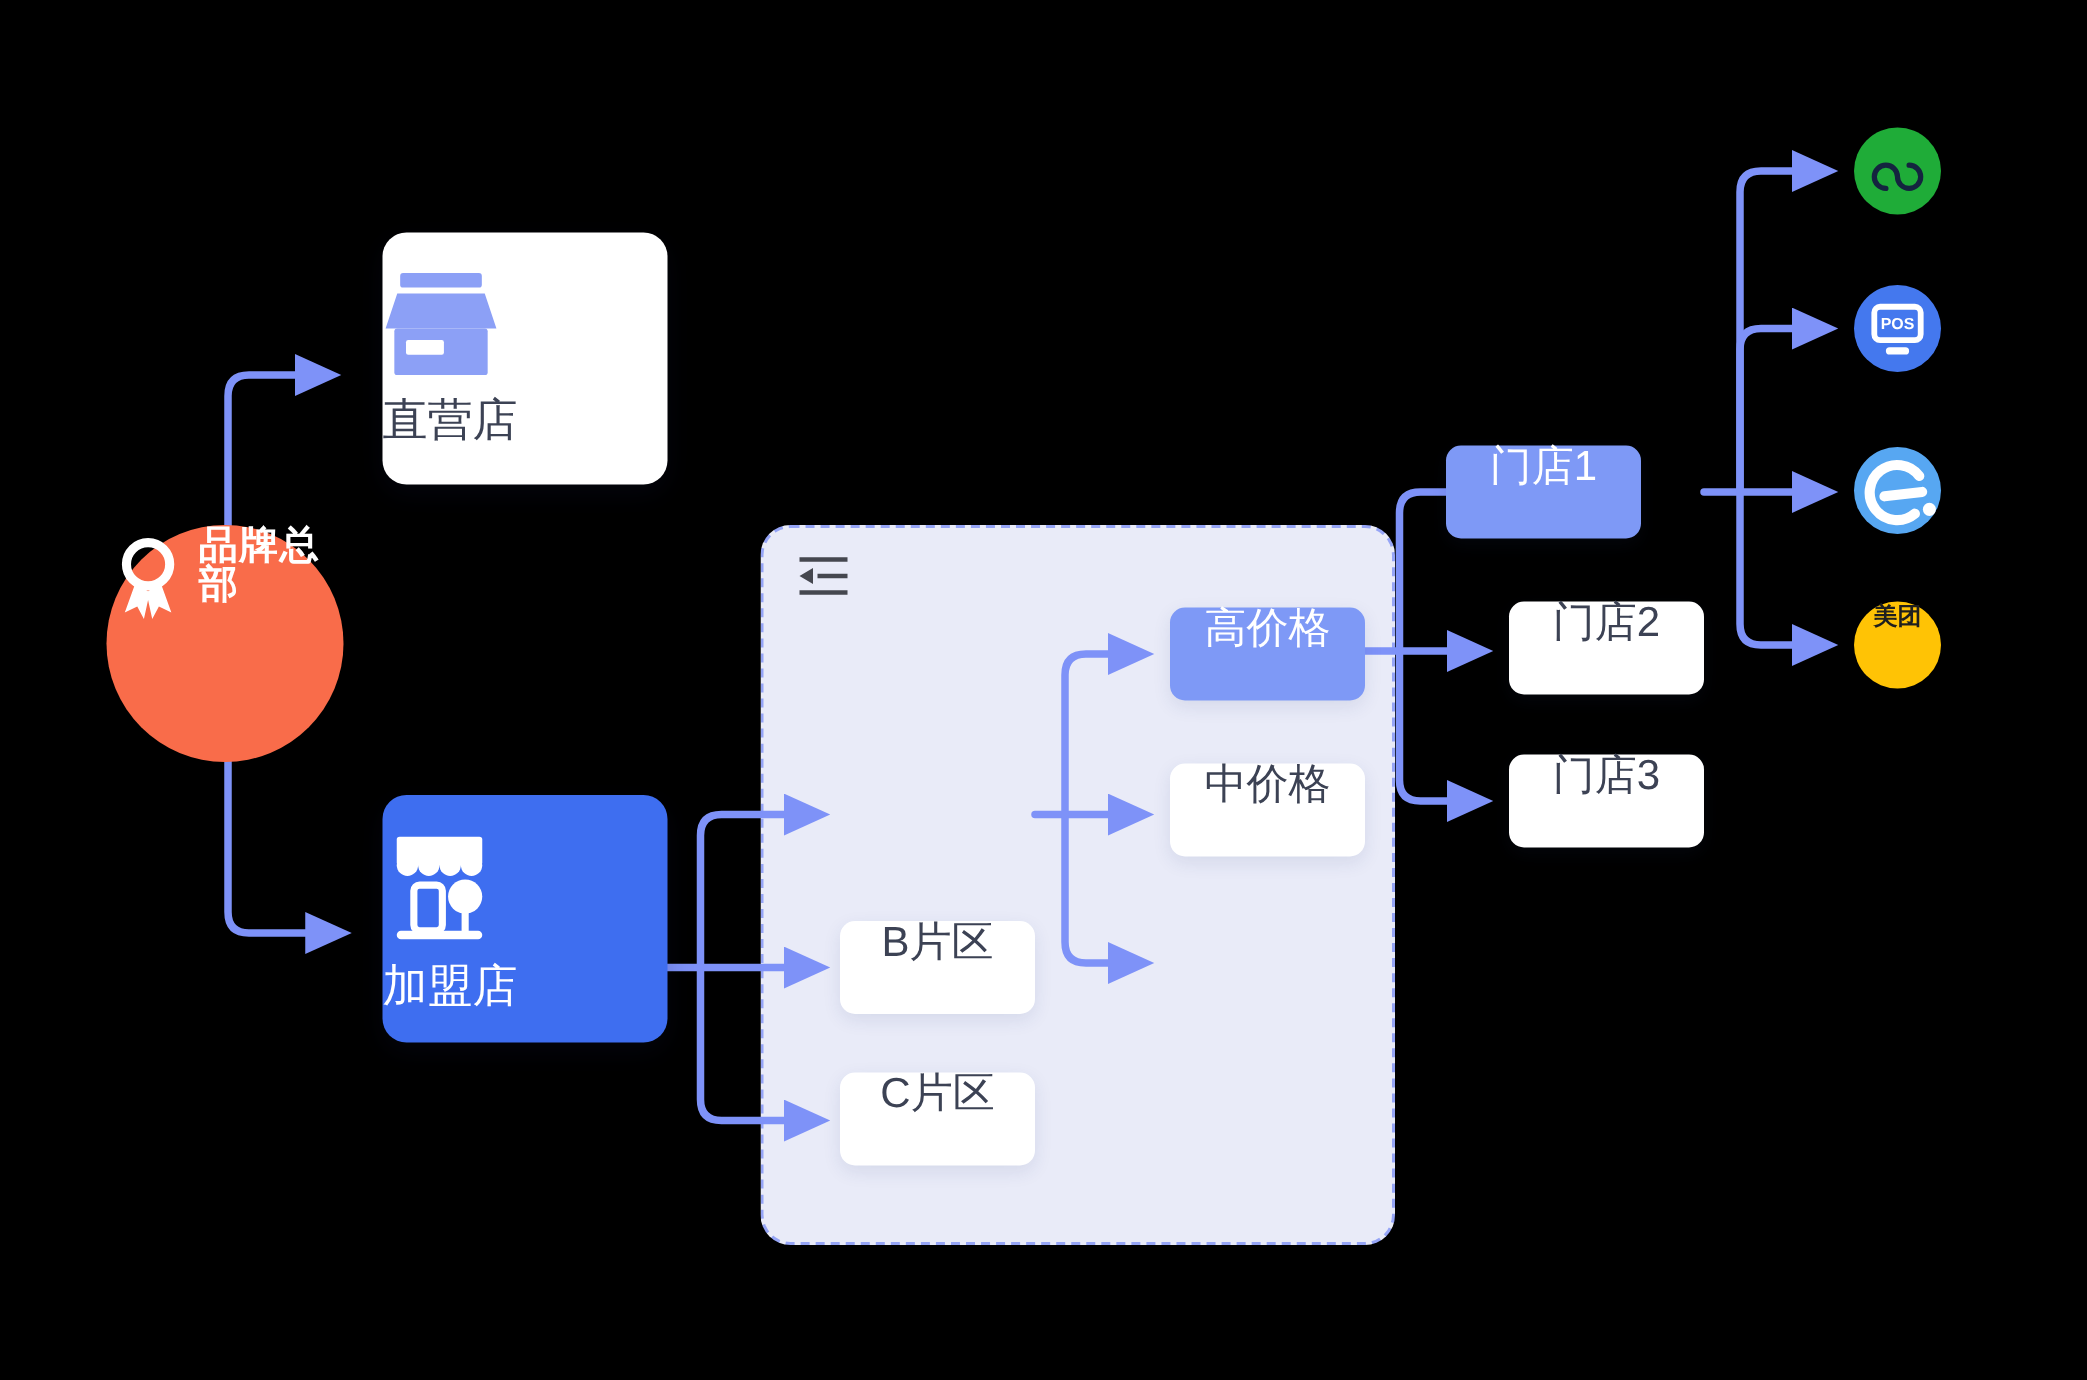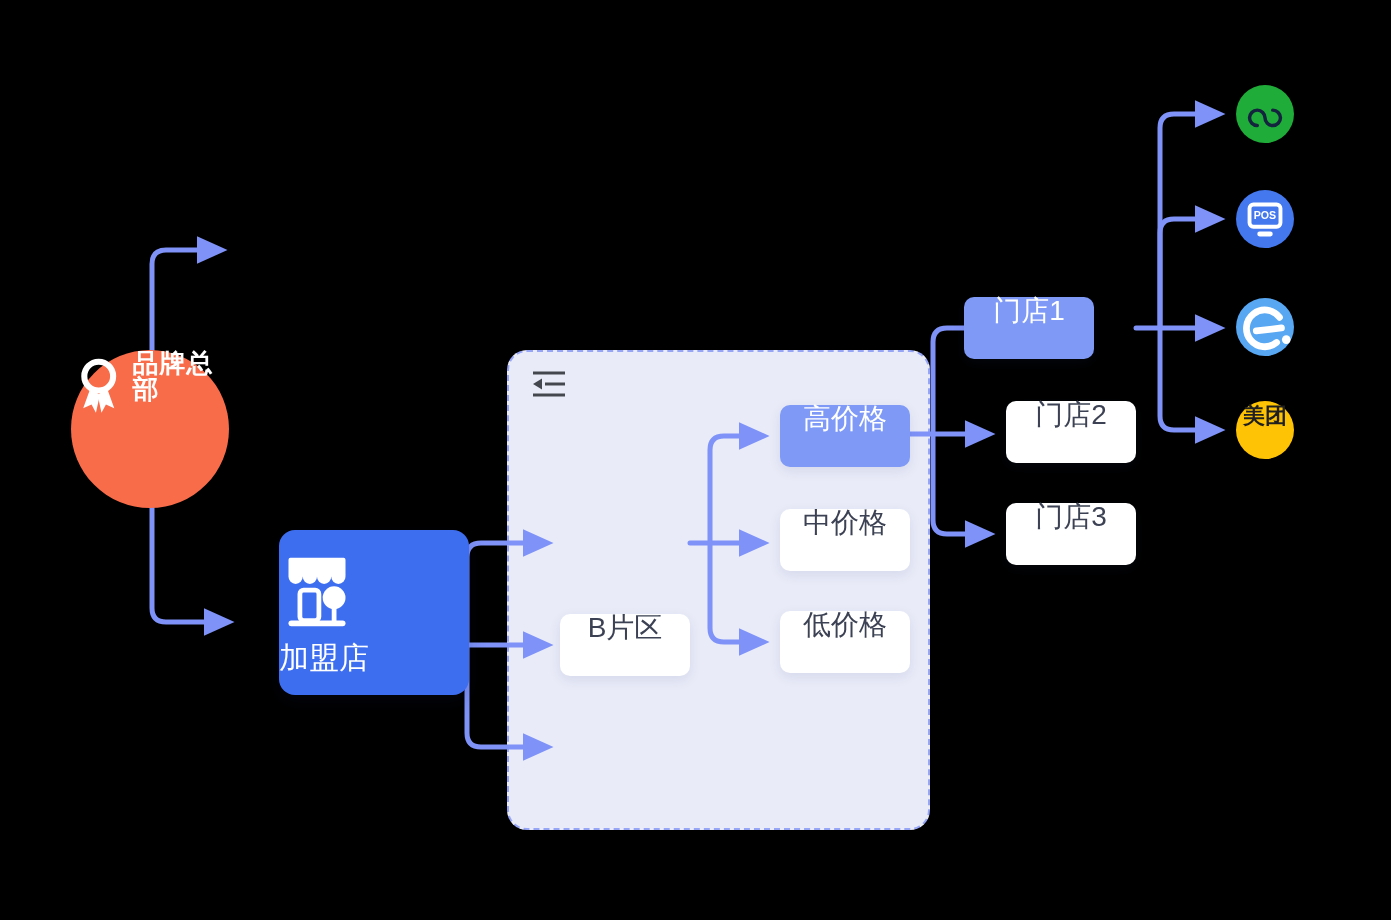--- a/index.html
+++ b/index.html
@@ -16,21 +16,21 @@
     left:71px;top:350px;width:158px;height:158px;border-radius:50%;
     background:var(--hq-orange,#F96C4A);flex-direction:row;gap:6px;z-index:3;
   }
   .hq .label{color:#fff;font-size:26px;font-weight:700;letter-spacing:1px;line-height:1;}
 
   
   .card{width:190px;border-radius:16px;flex-direction:column;z-index:3;
         box-shadow:0 6px 18px rgba(20,30,70,.18);}
   .card.direct{left:255px;top:155px;height:168px;background:var(--card-bg,#fff);gap:14px;}
   .card.direct .label{color:var(--dark-text,#3C4254);font-size:30px;line-height:1;}
-  .card.franchise{left:255px;top:530px;height:165px;background:var(--accent-blue,#3E6EF0);gap:12px;margin-left:24px;}
+  .card.franchise{left:255px;top:530px;height:165px;background:var(--accent-blue,#3E6EF0);gap:12px;}
   .card.franchise .label{color:#fff;font-size:30px;line-height:1;}
 
   
   .panel{
     position:absolute;left:507px;top:350px;width:423px;height:480px;box-sizing:border-box;
     background:var(--panel-bg,#E9EBF8);
     border:2px dashed var(--panel-border,#96A5F6);
     border-radius:20px;z-index:1;
   }
   .panel-icon{position:absolute;left:22px;top:18px;}
@@ -46,21 +46,21 @@
   .region-a{left:560px;top:508px;} .region-b{left:560px;top:614px;} .region-c{left:560px;top:715px;}
   .price-high{left:780px;top:405px;} .price-mid{left:780px;top:509px;} .price-low{left:780px;top:611px;}
   .store-1{left:964px;top:297px;} .store-2{left:1006px;top:401px;} .store-3{left:1006px;top:503px;}
 
   
   .platform{width:58px;height:58px;border-radius:50%;z-index:3;left:1236px;}
   .platform.wechat{top:85px;background:var(--wechat-green,#1FAC38);}
   .platform.pos{top:190px;background:var(--pos-blue,#4478EE);}
   .platform.eleme{top:298px;background:var(--eleme-blue,#57A7F2);}
   .platform.meituan{top:401px;background:var(--meituan-yellow,#FFC305);}
-  .platform.meituan .label{color:var(--meituan-text,#1F1F1F);font-size:22px;font-weight:700;letter-spacing:0;}
+  .platform.meituan .label{color:var(--meituan-text,#1F1F1F);font-size:16px;font-weight:700;letter-spacing:0;}
 
   
   svg.connectors{position:absolute;left:0;top:0;z-index:2;pointer-events:none;}
   svg.connectors path.ln{stroke:var(--connector,#7E92F8);stroke-width:5;fill:none;stroke-linecap:round;}
   #arw path{fill:var(--connector,#7E92F8);}
 
   
   .medal{fill:none;stroke:#fff;}
   .medal .rib{fill:#fff;stroke:none;}
   .sf-direct{fill:var(--store-icon,#8CA0F6);}
@@ -119,48 +119,57 @@
 
   <div class="node hq">
     <svg class="medal" width="62" height="70" viewBox="0 0 100 116">
       <path class="rib" d="M35,64 L22,100 L37,93 L45,108 L52,76 Z"></path>
       <path class="rib" d="M65,64 L78,100 L63,93 L55,108 L48,76 Z"></path>
       <circle cx="50" cy="42" r="26" stroke-width="11"></circle>
     </svg>
     <span class="label">品牌总部</span>
   </div>
 
+  <div class="node card direct">
+    <svg class="sf-direct" width="78" height="70" viewBox="0 0 80 72">
+      <rect x="12" y="0" width="56" height="10" rx="2"></rect>
+      <polygon points="10,14 70,14 78,38 2,38"></polygon>
+      <rect x="8" y="38" width="64" height="32" rx="2"></rect>
+      <rect class="slot" x="16" y="46" width="26" height="10" rx="1.5"></rect>
+    </svg>
+    <span class="label">直营店</span>
+  </div>
 
   <div class="node card franchise">
     <svg class="sf-fr" width="76" height="78" viewBox="0 0 80 80">
       <rect x="10" y="4" width="60" height="20" rx="2"></rect>
       <circle cx="17.5" cy="24" r="7.5"></circle>
       <circle cx="32.5" cy="24" r="7.5"></circle>
       <circle cx="47.5" cy="24" r="7.5"></circle>
       <circle cx="62.5" cy="24" r="7.5"></circle>
       <rect class="door" x="22" y="38" width="20" height="32" rx="4"></rect>
       <rect x="55.5" y="56" width="5" height="16"></rect>
       <circle cx="58" cy="46" r="12"></circle>
       <rect x="10" y="70" width="60" height="6" rx="3"></rect>
     </svg>
     <span class="label">加盟店</span>
   </div>
 
   <div class="node pill region-b" data-highlighted="false">
     <span>B片区</span>
   </div>
+  <div class="node pill region-c" data-highlighted="false">
+    <span>C片区</span>
+  </div>
 
   <div class="node pill price-high" data-highlighted="true">
     <span>高价格</span>
   </div>
   <div class="node pill price-mid" data-highlighted="false">
     <span>中价格</span>
-  </div>
-  <div class="node pill price-low" data-highlighted="false">
-    <span>低价格</span>
   </div>
 
   <div class="node pill store-1" data-highlighted="true">
     <span>门店1</span>
   </div>
   <div class="node pill store-2" data-highlighted="false">
     <span>门店2</span>
   </div>
   <div class="node pill store-3" data-highlighted="false">
     <span>门店3</span>

